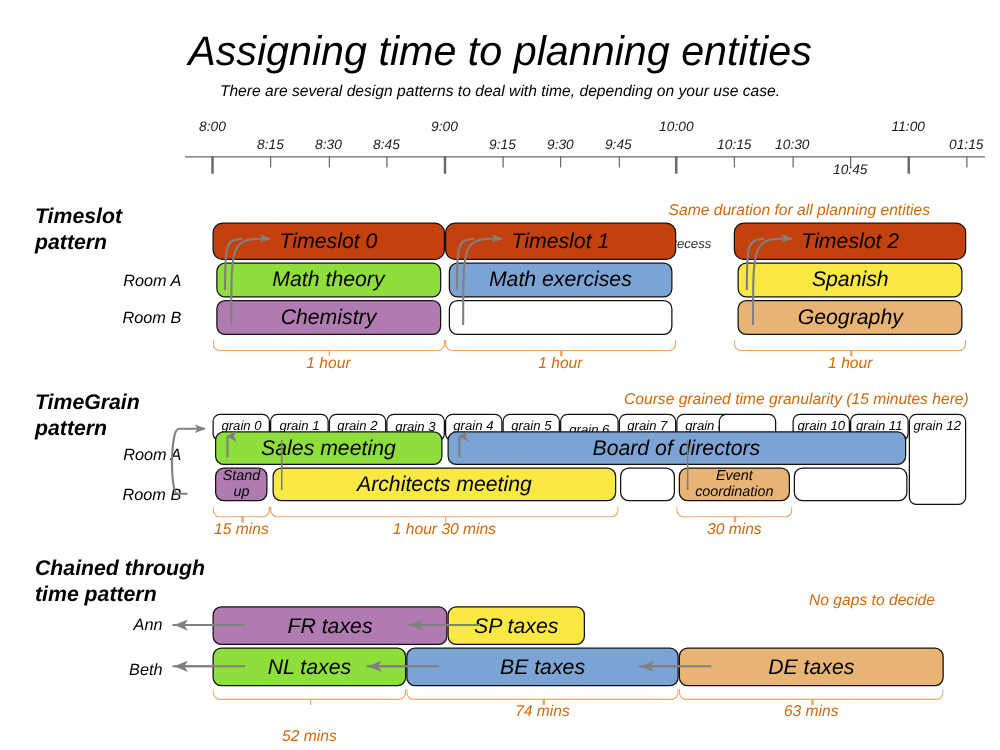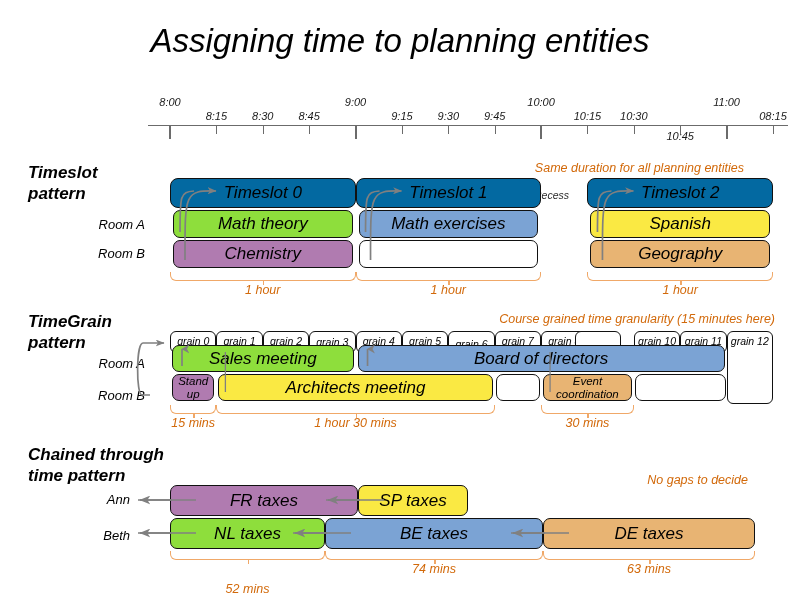--- a/index.html
+++ b/index.html
@@ -57,21 +57,21 @@
   .blk{
     position:absolute;box-sizing:border-box;
     border:1.6px solid #111;border-radius:7px;
     display:flex;align-items:center;justify-content:center;
     font-size:17px;color:#000;overflow:hidden;
     text-align:center;line-height:1.03;
   }
   .blk.empty{background:#ffffff;}
   .slotbox{
     position:absolute;box-sizing:border-box;
-    border:1.6px solid #111;border-radius:8px;background:#0369a1;
+    border:1.6px solid #111;border-radius:8px;background:#c2410c;
     display:flex;align-items:center;justify-content:center;
     font-size:17px;
   }
   .grain{
     position:absolute;box-sizing:border-box;
     border:1.3px solid #111;border-radius:6px;background:#fff;
     display:flex;align-items:center;justify-content:center;
     font-size:10.5px;color:#000;
   }
   .recess{
@@ -94,20 +94,21 @@
 
   svg.ov{position:absolute;left:0;top:0;width:800px;height:600px;
     pointer-events:none;overflow:visible;}
 </style>
 </head>
 <body>
 
 <div id="stage">
 
   <div class="title">Assigning time to planning entities</div>
+  <div class="subtitle">There are several design patterns to deal with time, depending on your use case.</div>
 
   <div class="axis-line"></div>
   <div id="axis-ticks">
       <div class="tick major" style="left: 169px; top: 125px; height: 14px;"></div>
       <div class="tick-label" style="left: 170px; top: 96px;">8:00</div>
       <div class="tick" style="left: 216.385px; top: 125px; height: 9px;"></div>
       <div class="tick-label" style="left: 216.385px; top: 110px;">8:15</div>
       <div class="tick" style="left: 262.769px; top: 125px; height: 9px;"></div>
       <div class="tick-label" style="left: 262.769px; top: 110px;">8:30</div>
       <div class="tick" style="left: 309.154px; top: 125px; height: 9px;"></div>
@@ -124,21 +125,21 @@
       <div class="tick-label" style="left: 541.077px; top: 96px;">10:00</div>
       <div class="tick" style="left: 587.462px; top: 125px; height: 9px;"></div>
       <div class="tick-label" style="left: 587.462px; top: 110px;">10:15</div>
       <div class="tick" style="left: 633.846px; top: 125px; height: 9px;"></div>
       <div class="tick-label" style="left: 633.846px; top: 110px;">10:30</div>
       <div class="tick" style="left: 680.231px; top: 125px; height: 9px;"></div>
       <div class="tick-label" style="left: 680.231px; top: 110px; margin-top: 20px;">10:45</div>
       <div class="tick major" style="left: 725.615px; top: 125px; height: 14px;"></div>
       <div class="tick-label" style="left: 726.615px; top: 96px;">11:00</div>
       <div class="tick" style="left: 773px; top: 125px; height: 9px;"></div>
-      <div class="tick-label" style="left: 773px; top: 110px;">08:15</div>
+      <div class="tick-label" style="left: 773px; top: 110px;">01:15</div>
     </div>
 
   <div class="sect-head" style="left:28px;top:162px;">Timeslot
 pattern</div>
   <div class="row-label" style="left:0px;top:217px;width:145px;">Room A</div>
   <div class="row-label" style="left:0px;top:246px;width:145px;">Room B</div>
   <div class="note right" style="left:744px;top:161px;">Same duration for all planning entities</div>
   <div class="recess" style="left:534px;top:189px;">Recess</div>
   <div id="timeslot-layer">
       <div class="slotbox" style="left: 170px; top: 178px; width: 185.538px; height: 30px;">Timeslot 0</div>

